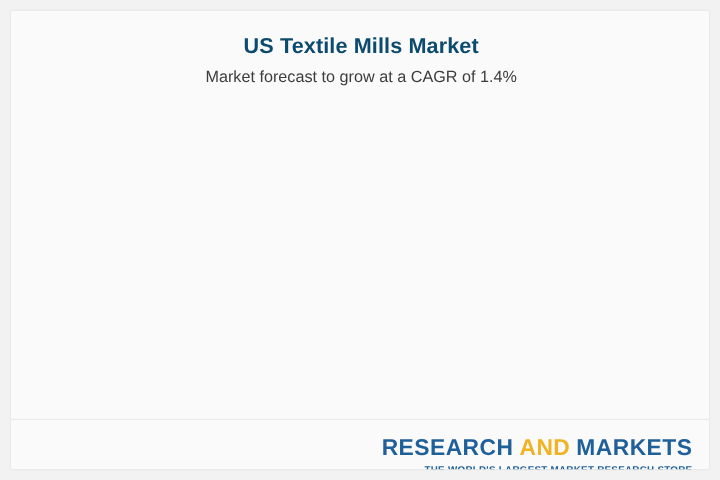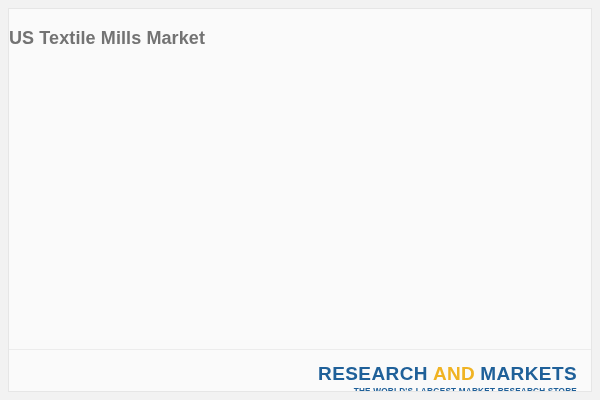--- a/index.html
+++ b/index.html
@@ -26,24 +26,24 @@
     box-sizing: border-box;
     overflow: hidden;
   }
 
   
   #chart-title {
     position: absolute;
     left: 0;
     top: 19px;
     width: 584px;
-    text-align: left;
+    text-align: center;
     font-size: 18px;
     font-weight: bold;
-    color: #737373;
+    color: #0c4a6e;
     letter-spacing: .1px;
   }
   #chart-subtitle {
     position: absolute;
     left: 0;
     top: 47px;
     width: 584px;
     text-align: center;
     font-size: 13.5px;
     color: #3d3d3d;
@@ -108,20 +108,21 @@
     white-space: nowrap;
   }
 </style>
 </head>
 <body>
 
 <div id="card">
 
   <div id="chart-title">US Textile Mills Market</div>
 
+  <div id="chart-subtitle">Market forecast to grow at a CAGR of 1.4%</div>
 
   <div id="plot">
 
     <div class="bar-group g0">
       
       
       
       
     </div>
 

